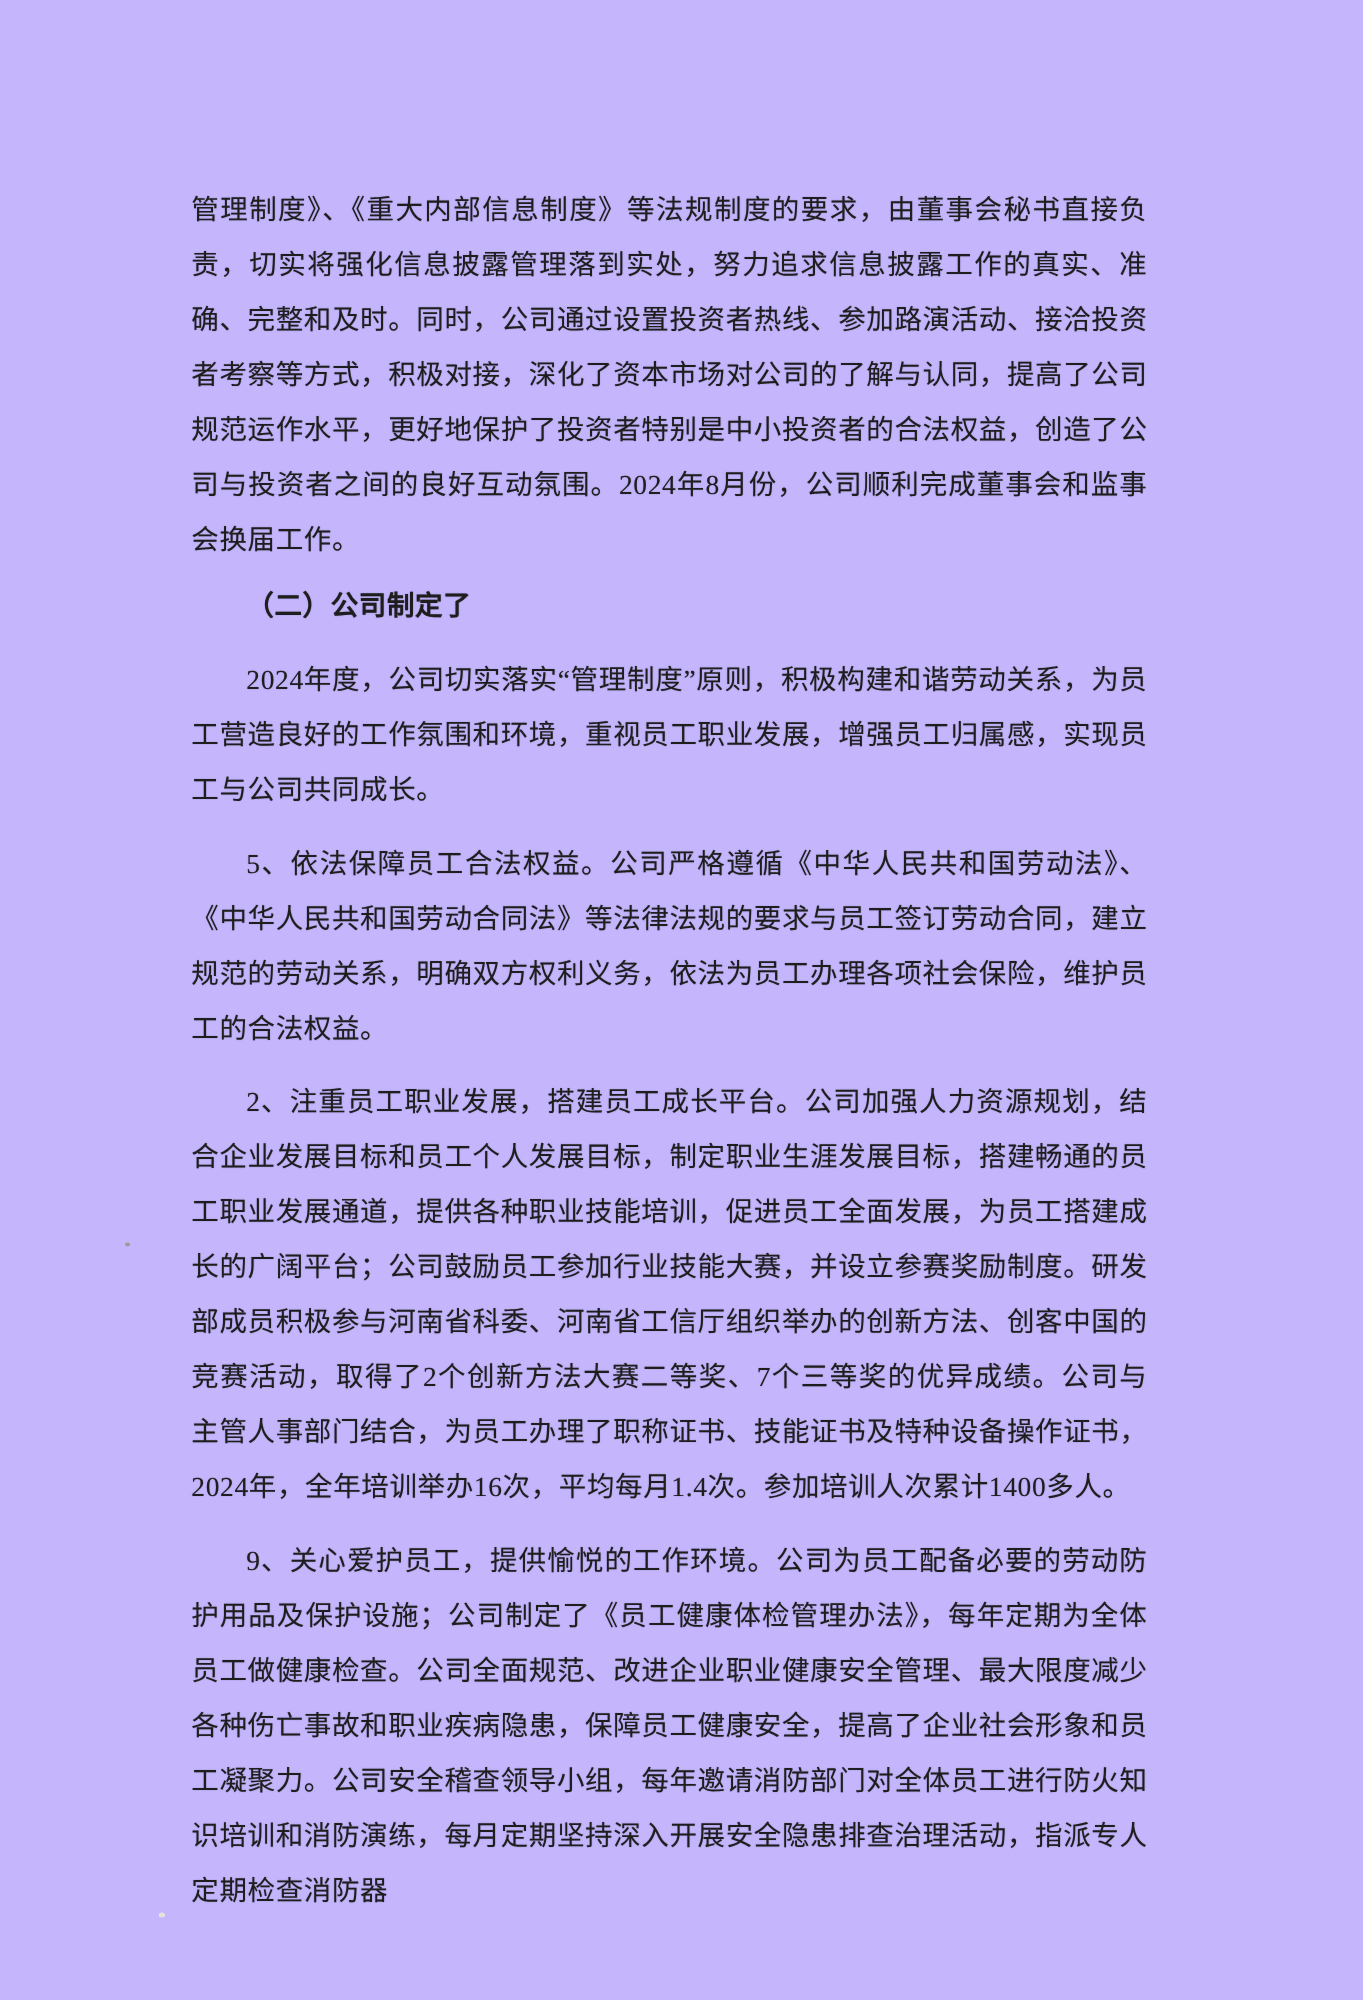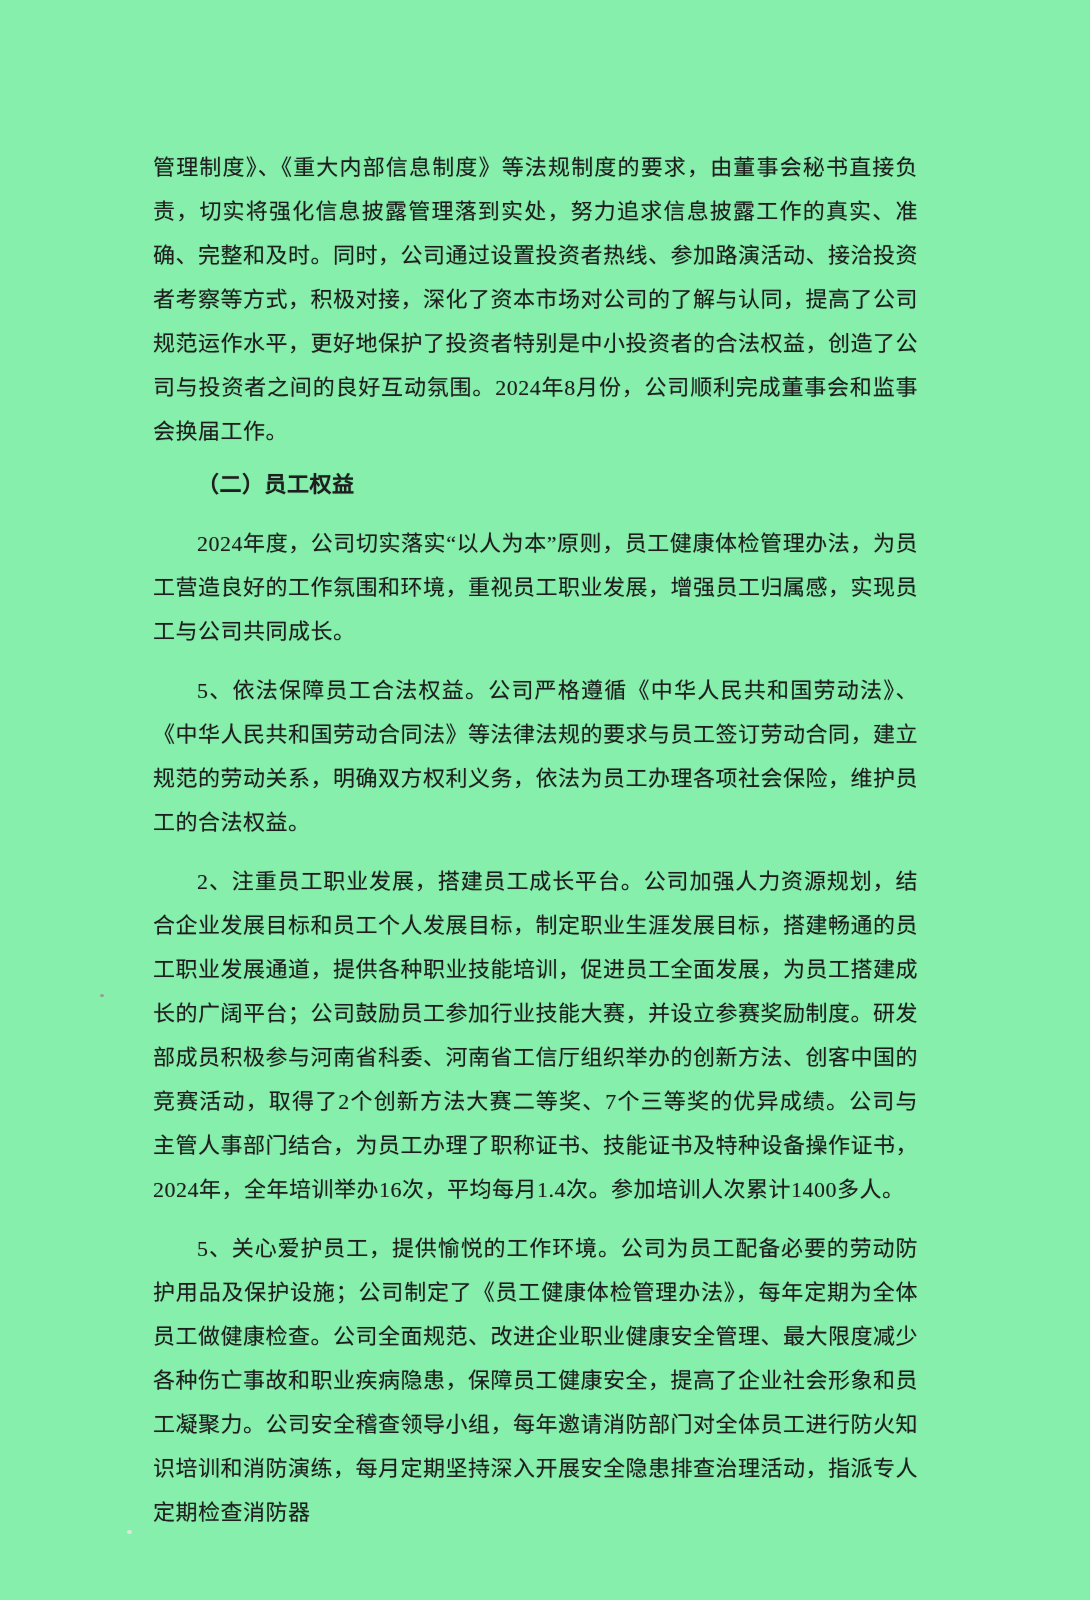--- a/index.html
+++ b/index.html
@@ -4,21 +4,21 @@
 <style>
   html, body {
     margin: 0;
     padding: 0;
     background: #fcfcfb;
   }
   .page {
     position: relative;
     width: 1090px;
     height: 1600px;
-    background: #86efac;
+    background: #c4b5fd;
     overflow: hidden;
     font-family: "Liberation Serif", "DejaVu Serif", serif;
     color: #1e1e1e;
   }
   .text-block {
     position: absolute;
     left: 153px;
     top: 146px;
     width: 765px;
   }
@@ -62,21 +62,21 @@
     height: 4px;
     background: #e3e3de;
   }
 </style>
 </head>
 <body>
 
 <div class="page">
   <div class="text-block" id="content-root">
       <p class="para continuation">管理制度》、《重大内部信息制度》等法规制度的要求，由董事会秘书直接负责，切实将强化信息披露管理落到实处，努力追求信息披露工作的真实、准确、完整和及时。同时，公司通过设置投资者热线、参加路演活动、接洽投资者考察等方式，积极对接，深化了资本市场对公司的了解与认同，提高了公司规范运作水平，更好地保护了投资者特别是中小投资者的合法权益，创造了公司与投资者之间的良好互动氛围。2024年8月份，公司顺利完成董事会和监事会换届工作。</p>
-      <h3 class="heading">（二）员工权益</h3>
-      <p class="para">2024年度，公司切实落实“以人为本”原则，员工健康体检管理办法，为员工营造良好的工作氛围和环境，重视员工职业发展，增强员工归属感，实现员工与公司共同成长。</p>
+      <h3 class="heading">（二）公司制定了</h3>
+      <p class="para">2024年度，公司切实落实“管理制度”原则，积极构建和谐劳动关系，为员工营造良好的工作氛围和环境，重视员工职业发展，增强员工归属感，实现员工与公司共同成长。</p>
       <p class="para">5、依法保障员工合法权益。公司严格遵循《中华人民共和国劳动法》、《中华人民共和国劳动合同法》等法律法规的要求与员工签订劳动合同，建立规范的劳动关系，明确双方权利义务，依法为员工办理各项社会保险，维护员工的合法权益。</p>
       <p class="para">2、注重员工职业发展，搭建员工成长平台。公司加强人力资源规划，结合企业发展目标和员工个人发展目标，制定职业生涯发展目标，搭建畅通的员工职业发展通道，提供各种职业技能培训，促进员工全面发展，为员工搭建成长的广阔平台；公司鼓励员工参加行业技能大赛，并设立参赛奖励制度。研发部成员积极参与河南省科委、河南省工信厅组织举办的创新方法、创客中国的竞赛活动，取得了2个创新方法大赛二等奖、7个三等奖的优异成绩。公司与主管人事部门结合，为员工办理了职称证书、技能证书及特种设备操作证书，2024年，全年培训举办16次，平均每月1.4次。参加培训人次累计1400多人。</p>
-      <p class="para">5、关心爱护员工，提供愉悦的工作环境。公司为员工配备必要的劳动防护用品及保护设施；公司制定了《员工健康体检管理办法》，每年定期为全体员工做健康检查。公司全面规范、改进企业职业健康安全管理、最大限度减少各种伤亡事故和职业疾病隐患，保障员工健康安全，提高了企业社会形象和员工凝聚力。公司安全稽查领导小组，每年邀请消防部门对全体员工进行防火知识培训和消防演练，每月定期坚持深入开展安全隐患排查治理活动，指派专人定期检查消防器</p>
+      <p class="para">9、关心爱护员工，提供愉悦的工作环境。公司为员工配备必要的劳动防护用品及保护设施；公司制定了《员工健康体检管理办法》，每年定期为全体员工做健康检查。公司全面规范、改进企业职业健康安全管理、最大限度减少各种伤亡事故和职业疾病隐患，保障员工健康安全，提高了企业社会形象和员工凝聚力。公司安全稽查领导小组，每年邀请消防部门对全体员工进行防火知识培训和消防演练，每月定期坚持深入开展安全隐患排查治理活动，指派专人定期检查消防器</p>
     </div>
   <div class="speck speck-1"></div>
   <div class="speck speck-2"></div>
 </div>
 
 </body></html>

